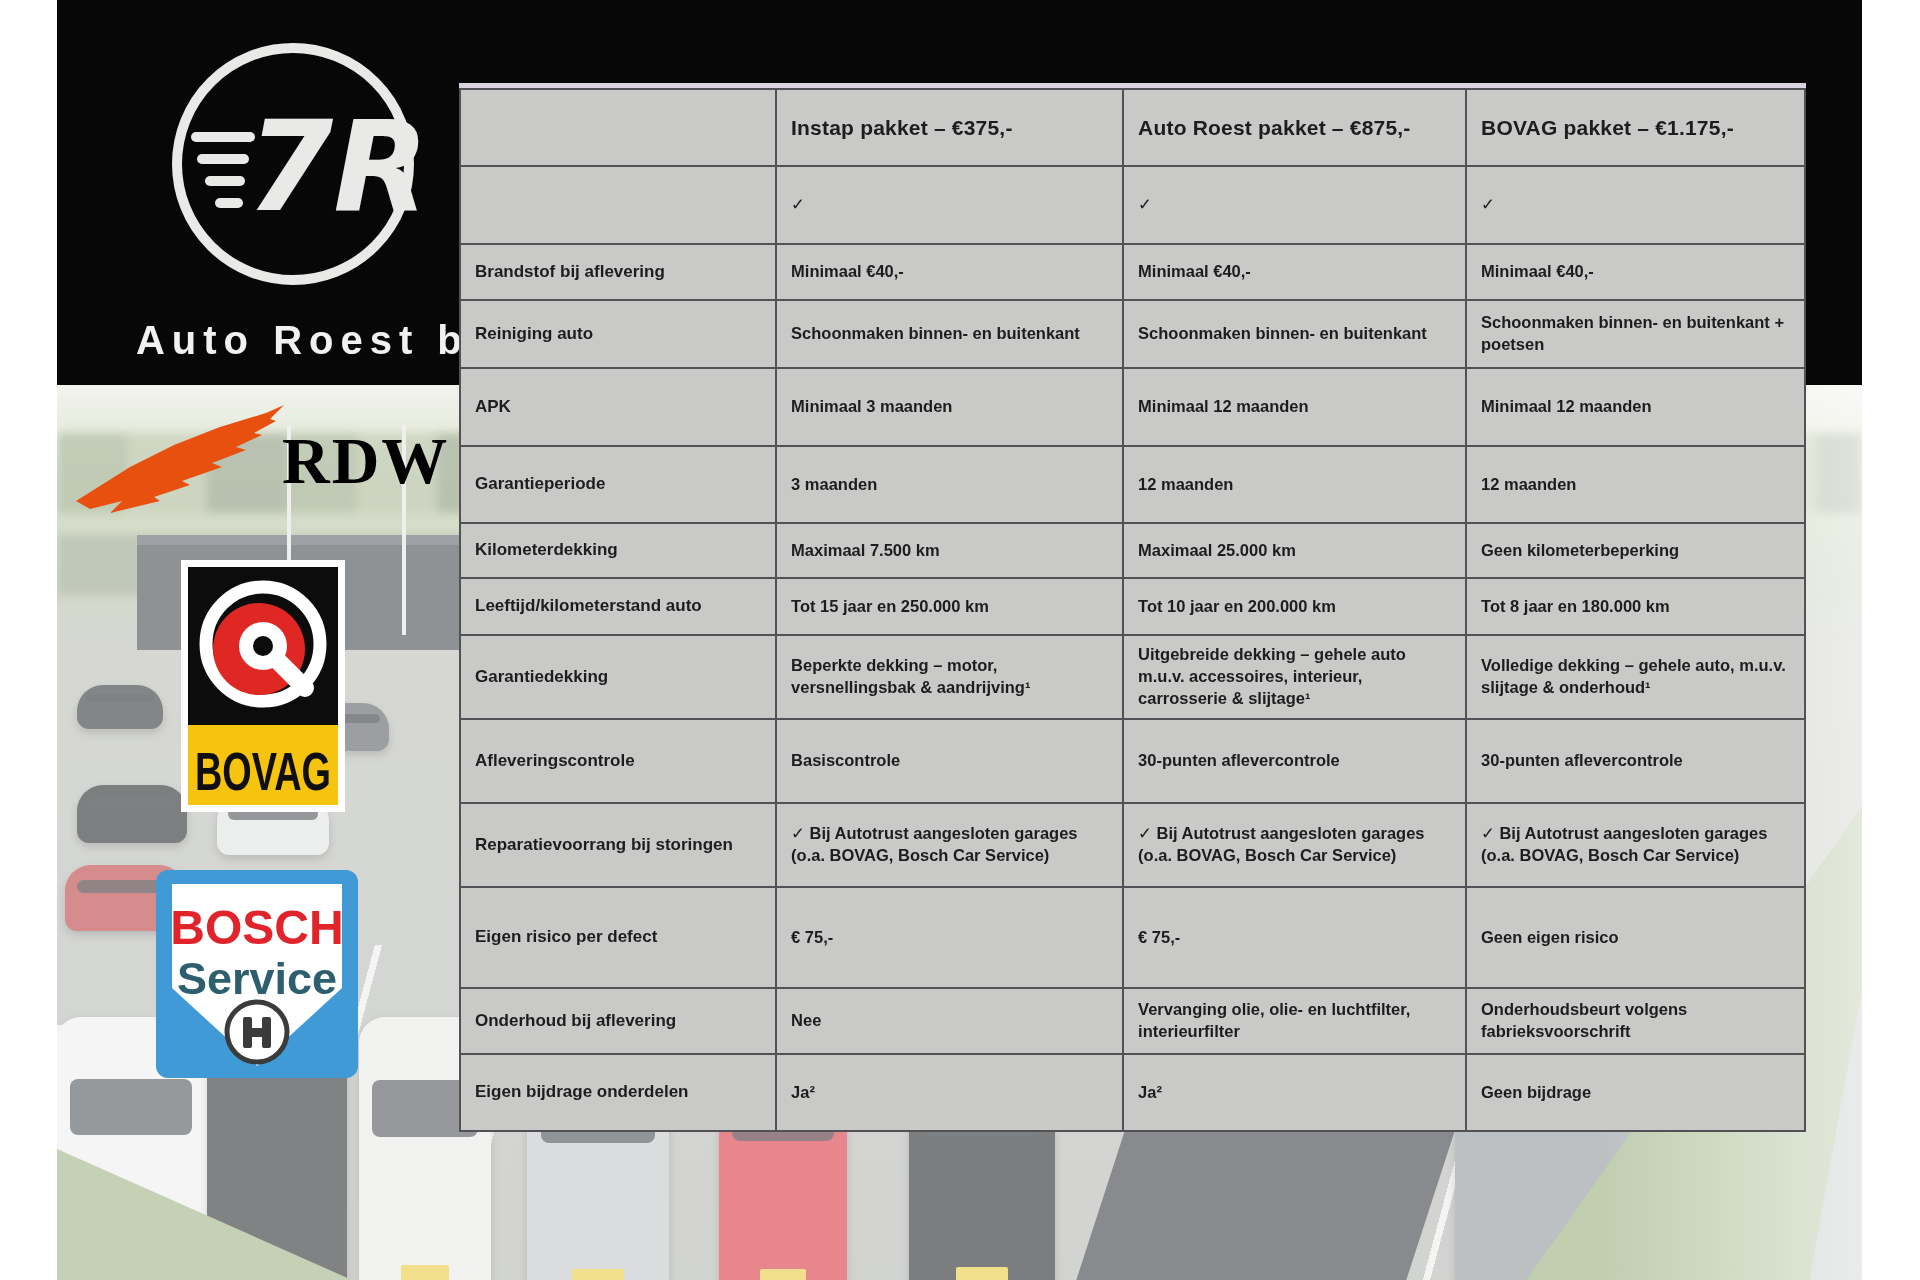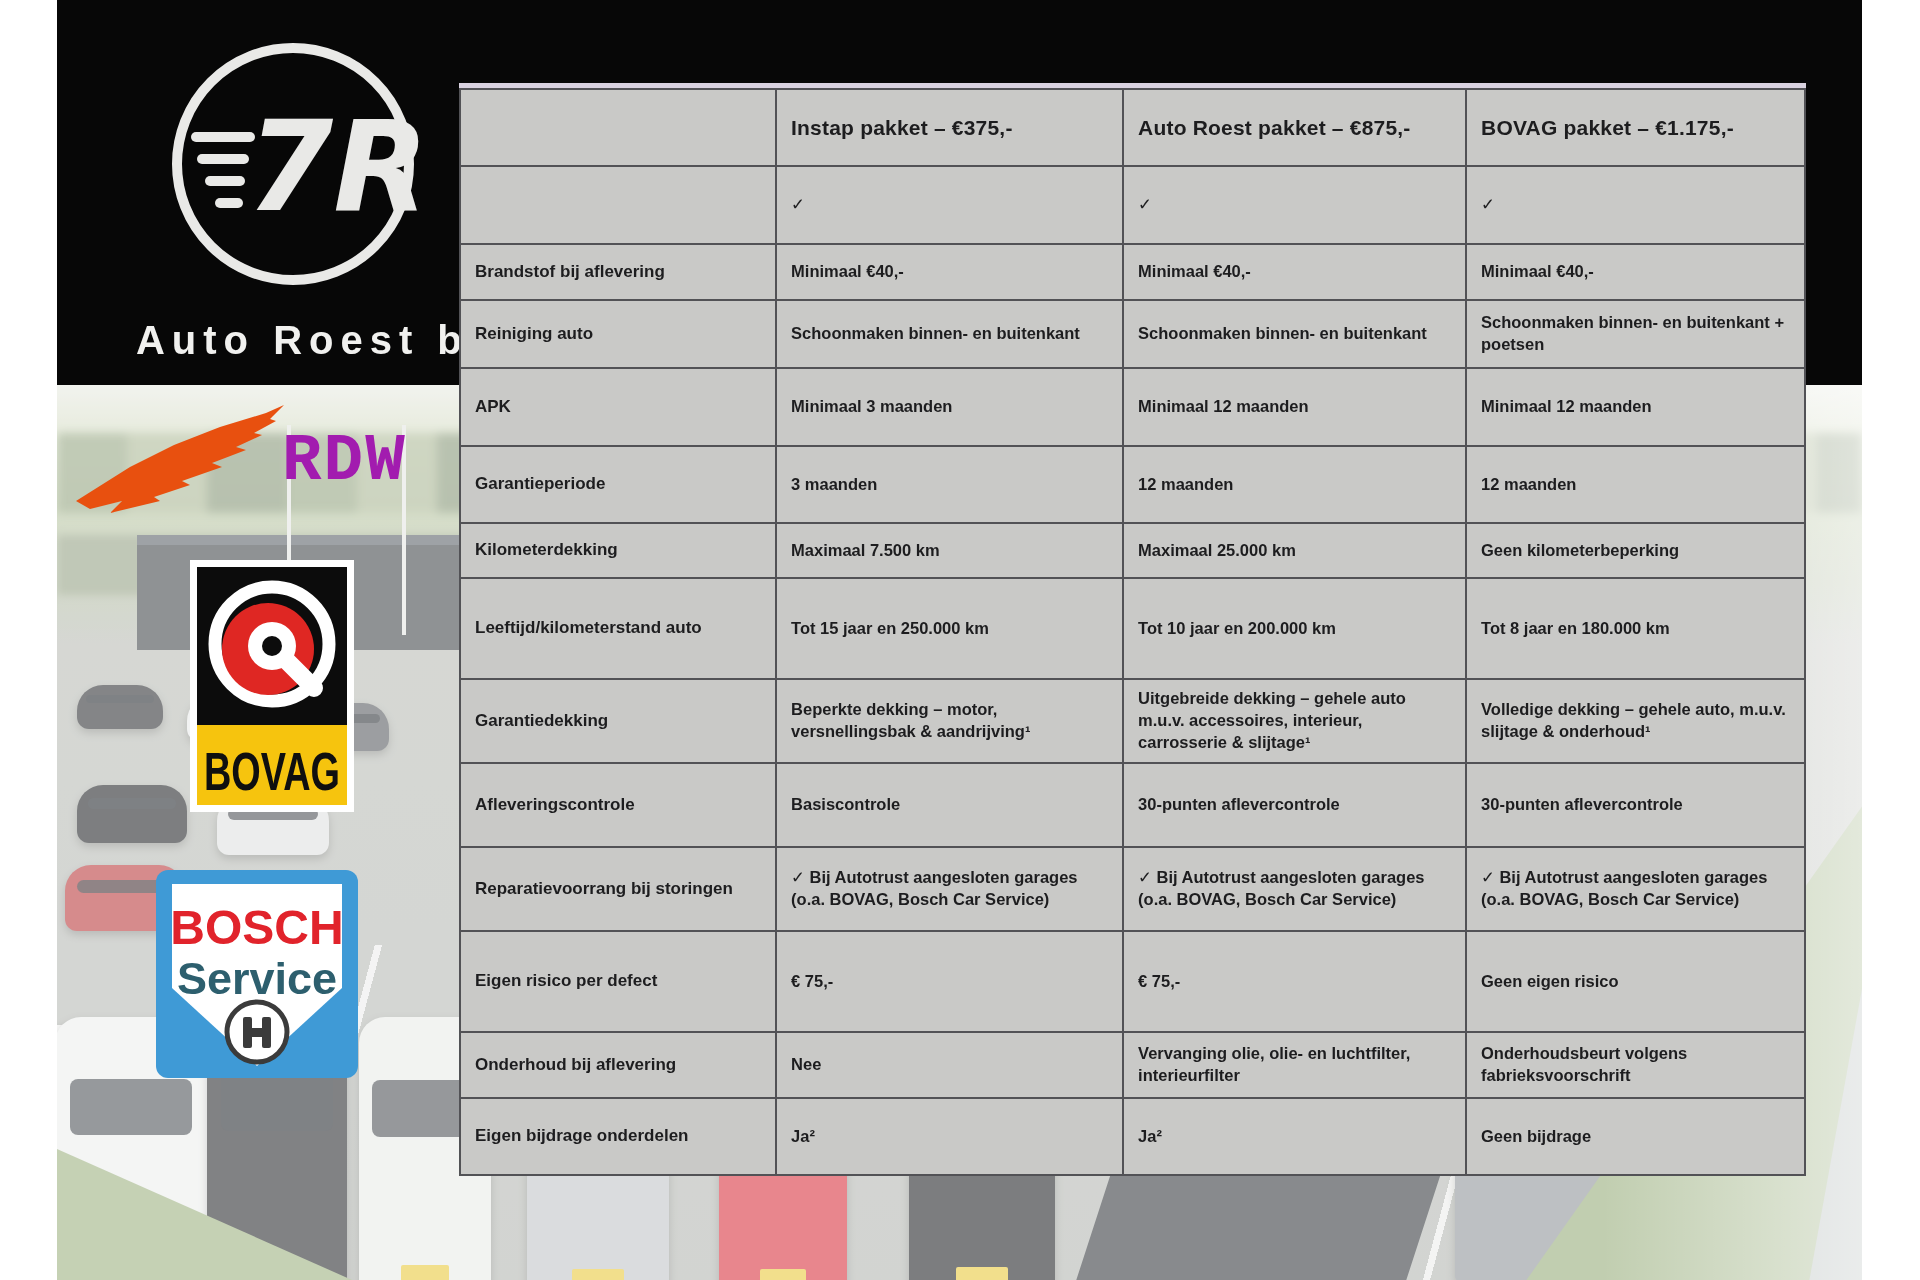--- a/index.html
+++ b/index.html
@@ -37,23 +37,23 @@
   .water-right{position:absolute;right:-20px;bottom:-30px;width:260px;height:480px;background:#aeb7b6;
                clip-path:polygon(70% 100%,100% 10%,100% 100%);}
   .grass-left{position:absolute;left:-20px;bottom:-20px;width:360px;height:200px;background:#9cb07f;
               clip-path:polygon(0 100%,0 20%,100% 100%);}
   .wash{position:absolute;inset:0;background:rgba(255,255,255,.42);}
   .wash-right{position:absolute;top:0;bottom:0;right:0;width:260px;
               background:linear-gradient(90deg,rgba(255,255,255,0),rgba(255,255,255,.55));}
 
   
   .rdw{position:absolute;left:72px;top:405px;z-index:3;display:flex;align-items:center;}
-  .rdw-text{font-family:Liberation Mono, monospace;font-weight:700;font-size:66px;color:#a21caf;
+  .rdw-text{font-family:Liberation Serif, serif;font-weight:700;font-size:66px;color:#000000;
             margin-left:-2px;letter-spacing:2px;}
-  .bovag{position:absolute;left:190px;top:560px;z-index:3;}
+  .bovag{position:absolute;left:181px;top:560px;z-index:3;}
   .bosch{position:absolute;left:156px;top:870px;z-index:3;}
 
   
   .table-wrap{position:absolute;left:459px;top:83px;width:1347px;z-index:2;border-top:5px solid var(--accent_lavender);}
   table.pkg{border-collapse:collapse;table-layout:fixed;width:1347px;background:var(--table_bg);}
   table.pkg th,table.pkg td{border:2px solid var(--table_border);vertical-align:middle;
         padding:6px 14px;color:var(--table_text);text-align:left;}
   table.pkg th{font-size:21px;font-weight:700;letter-spacing:.2px;}
   table.pkg td{font-size:16.5px;font-weight:700;line-height:1.32;}
   table.pkg td.lbl{font-size:17px;}
@@ -234,21 +234,21 @@
             <td>3 maanden</td>
             <td>12 maanden</td>
             <td>12 maanden</td>
           </tr>
           <tr style="height: 55px;">
             <td class="lbl">Kilometerdekking</td>
             <td>Maximaal 7.500 km</td>
             <td>Maximaal 25.000 km</td>
             <td>Geen kilometerbeperking</td>
           </tr>
-          <tr style="height: 101px; margin-left: 16px;">
+          <tr style="height: 57px; margin-left: 16px;">
             <td class="lbl">Leeftijd/kilometerstand auto</td>
             <td>Tot 15 jaar en 250.000 km</td>
             <td>Tot 10 jaar en 200.000 km</td>
             <td>Tot 8 jaar en 180.000 km</td>
           </tr>
           <tr style="height: 84px;">
             <td class="lbl">Garantiedekking</td>
             <td>Beperkte dekking – motor, versnellingsbak &amp; aandrijving¹</td>
             <td>Uitgebreide dekking – gehele auto m.u.v. accessoires, interieur, carrosserie &amp; slijtage¹</td>
             <td>Volledige dekking – gehele auto, m.u.v. slijtage &amp; onderhoud¹</td>

